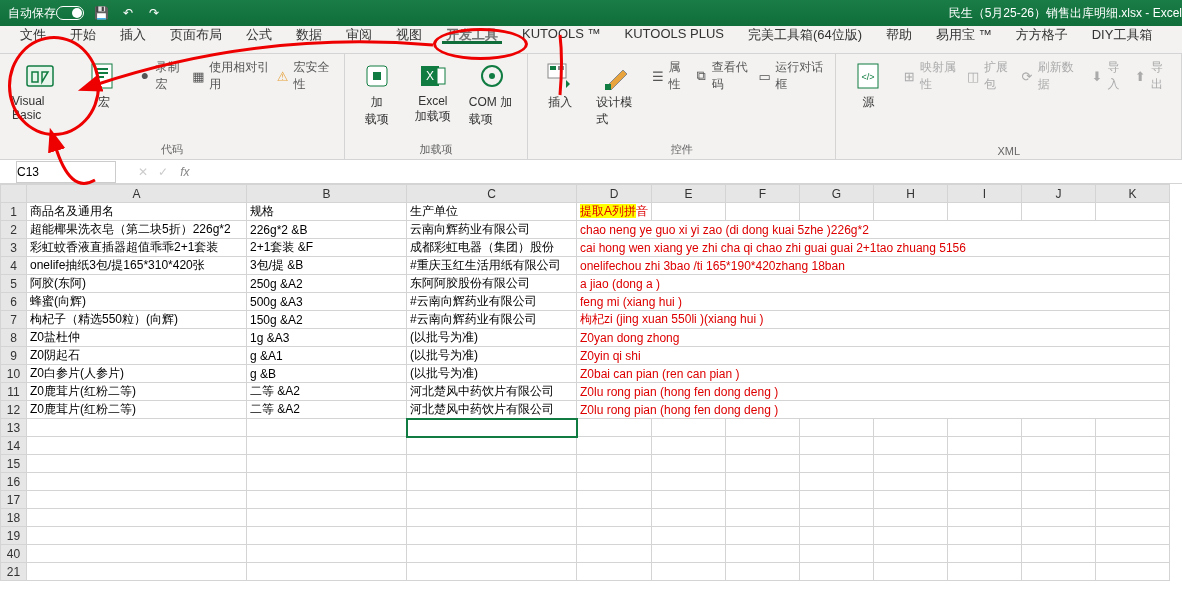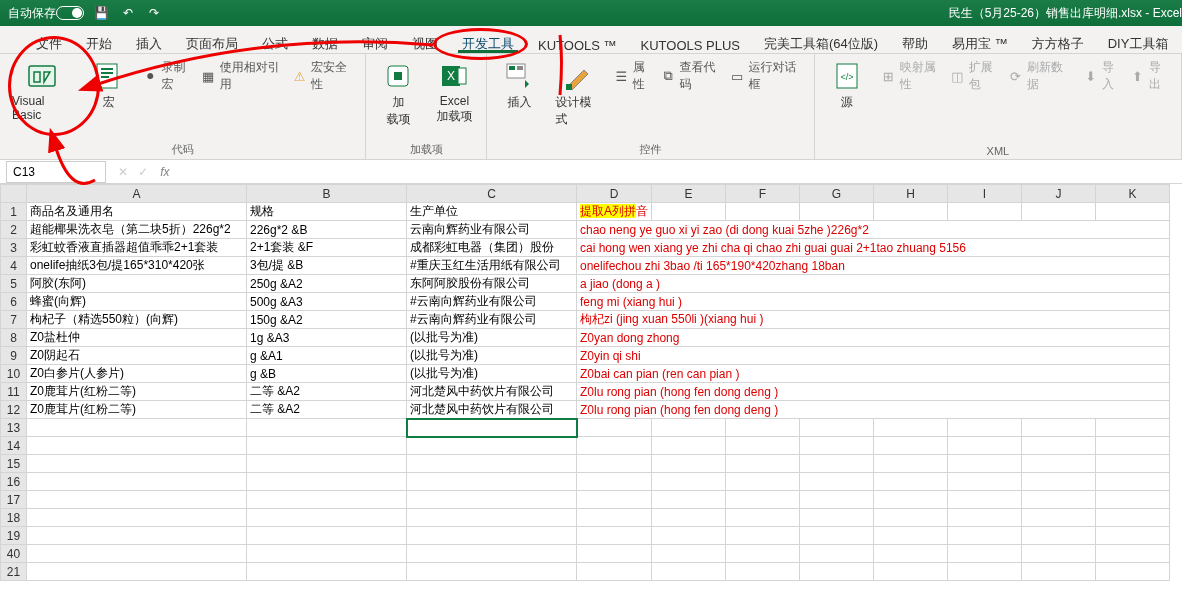--- a/index.html
+++ b/index.html
@@ -3,36 +3,36 @@
 <meta charset="utf-8">
 <style>
 *{box-sizing:border-box;margin:0;padding:0;font-family:"Microsoft YaHei",sans-serif}
 body{background:#fff;font-size:12px;width:1182px;height:614px;overflow:hidden;position:relative}
 .titlebar{height:26px;background:linear-gradient(#1a7c46,#0f6e3a);color:#fff;display:flex;align-items:center;padding:0 8px;font-size:12px}
 .titlebar .autosave{display:flex;align-items:center;}
 .titlebar .toggle{width:28px;height:14px;border:1px solid #fff;border-radius:7px;position:relative}
 .titlebar .toggle::after{content:"";position:absolute;right:1px;top:1px;width:10px;height:10px;border-radius:50%;background:#fff}
 .titlebar .qat-icon{width:16px;height:16px;margin-left:10px;display:inline-flex;align-items:center;justify-content:center;color:#fff}
 .titlebar .title{position:absolute;left:0;right:0;text-align:right;pointer-events:none}
-.tabs{height:28px;background:#f3f2f1;border-bottom:1px solid #d4d4d4;display:flex;align-items:flex-end;padding-left:24px}
+.tabs{height:28px;background:#f3f2f1;border-bottom:1px solid #d4d4d4;display:flex;align-items:flex-start;padding-left:8px}
 .tab{padding:0 12px;display:flex;align-items:center;font-size:13px;color:#333;cursor:pointer;position:relative}
-.tab.active{color:#0c4a6e;font-weight:400}
+.tab.active{color:#737373;font-weight:700}
 .tab.active::after{content:"";position:absolute;bottom:0;left:8px;right:8px;height:3px;background:#0f6e3a}
 .ribbon{height:106px;background:#f3f2f1;border-bottom:1px solid #d4d4d4;display:flex;position:relative}
 .group{border-right:1px solid #d4d4d4;padding:4px 8px 2px;display:flex;flex-direction:column;justify-content:space-between;align-items:center}
 .group-label{font-size:11px;color:#666;text-align:center;padding-top:2px}
 .group-body{display:flex;gap:8px;align-items:flex-start;flex:1}
 .big-btn{display:flex;flex-direction:column;align-items:center;gap:2px;padding:2px 4px;font-size:12px;color:#333;cursor:pointer;min-width:48px}
 .big-btn .ic{width:32px;height:32px;display:flex;align-items:center;justify-content:center;font-size:24px}
 .small-list{display:flex;flex-direction:row;gap:2px;font-size:12px;color:#555}
 .small-item{display:flex;align-items:center;gap:4px;padding:1px 2px;cursor:pointer}
 .small-item .si{width:16px;height:16px;display:inline-flex;align-items:center;justify-content:center;font-size:13px}
 .small-item.disabled{color:#aaa}
 .fx-bar{height:24px;display:flex;align-items:center;border-bottom:1px solid #d4d4d4;background:#fff;font-size:12px}
-.namebox{width:100px;height:22px;border:1px solid #ccc;margin:0 6px;padding-left:6px;display:flex;align-items:center;background:#fff}
+.namebox{width:100px;height:22px;border:1px solid #ccc;margin:0 16px;display:flex;align-items:center;background:#fff}
 .fx-icons{display:flex;align-items:center;padding:0 6px;color:#888;gap:10px}
 .fx-label{font-style:italic;color:#888;padding:0 6px}
 .fx-input{flex:1;height:22px;border:none;outline:none;padding-left:4px}
 .grid-wrap{position:relative;height:430px;overflow:hidden}
 table{border-collapse:collapse;table-layout:fixed;font-size:12px}
 th,td{border:1px solid #d4d4d4;height:18px;overflow:hidden;white-space:nowrap;padding:0 3px}
 th{background:#e6e6e6;font-weight:normal;text-align:center;color:#333}
 .rowhdr{background:#e6e6e6;text-align:center;width:26px;min-width:26px}
 .corner{background:#e6e6e6;width:26px}
 .colA{width:220px}.colB{width:160px}.colC{width:170px}
@@ -138,20 +138,29 @@
         <span class="ic">
             <svg width="32" height="32" viewBox="0 0 32 32">
               <rect x="4" y="6" width="18" height="20" fill="#107c41"></rect>
               <text x="13" y="20" text-anchor="middle" fill="#fff" font-size="12">X</text>
               <rect x="20" y="8" width="8" height="16" fill="#fff" stroke="#107c41"></rect>
             </svg>
           </span>
         <span style="white-space:pre;text-align:center">Excel
 加载项</span>
       </div>
+      <div class="big-btn">
+        <span class="ic">
+            <svg width="32" height="32" viewBox="0 0 32 32">
+              <circle cx="16" cy="16" r="10" fill="none" stroke="#107c41" stroke-width="2"></circle>
+              <circle cx="16" cy="16" r="3" fill="#107c41"></circle>
+            </svg>
+          </span>
+        <span>COM 加载项</span>
+      </div>
     </div>
     <div class="group-label">加载项</div>
   </div>
 
   <div class="group">
     <div class="group-body">
       <div class="big-btn">
         <span class="ic">
             <svg width="32" height="32" viewBox="0 0 32 32">
               <rect x="4" y="4" width="18" height="14" fill="#fff" stroke="#888"></rect>

